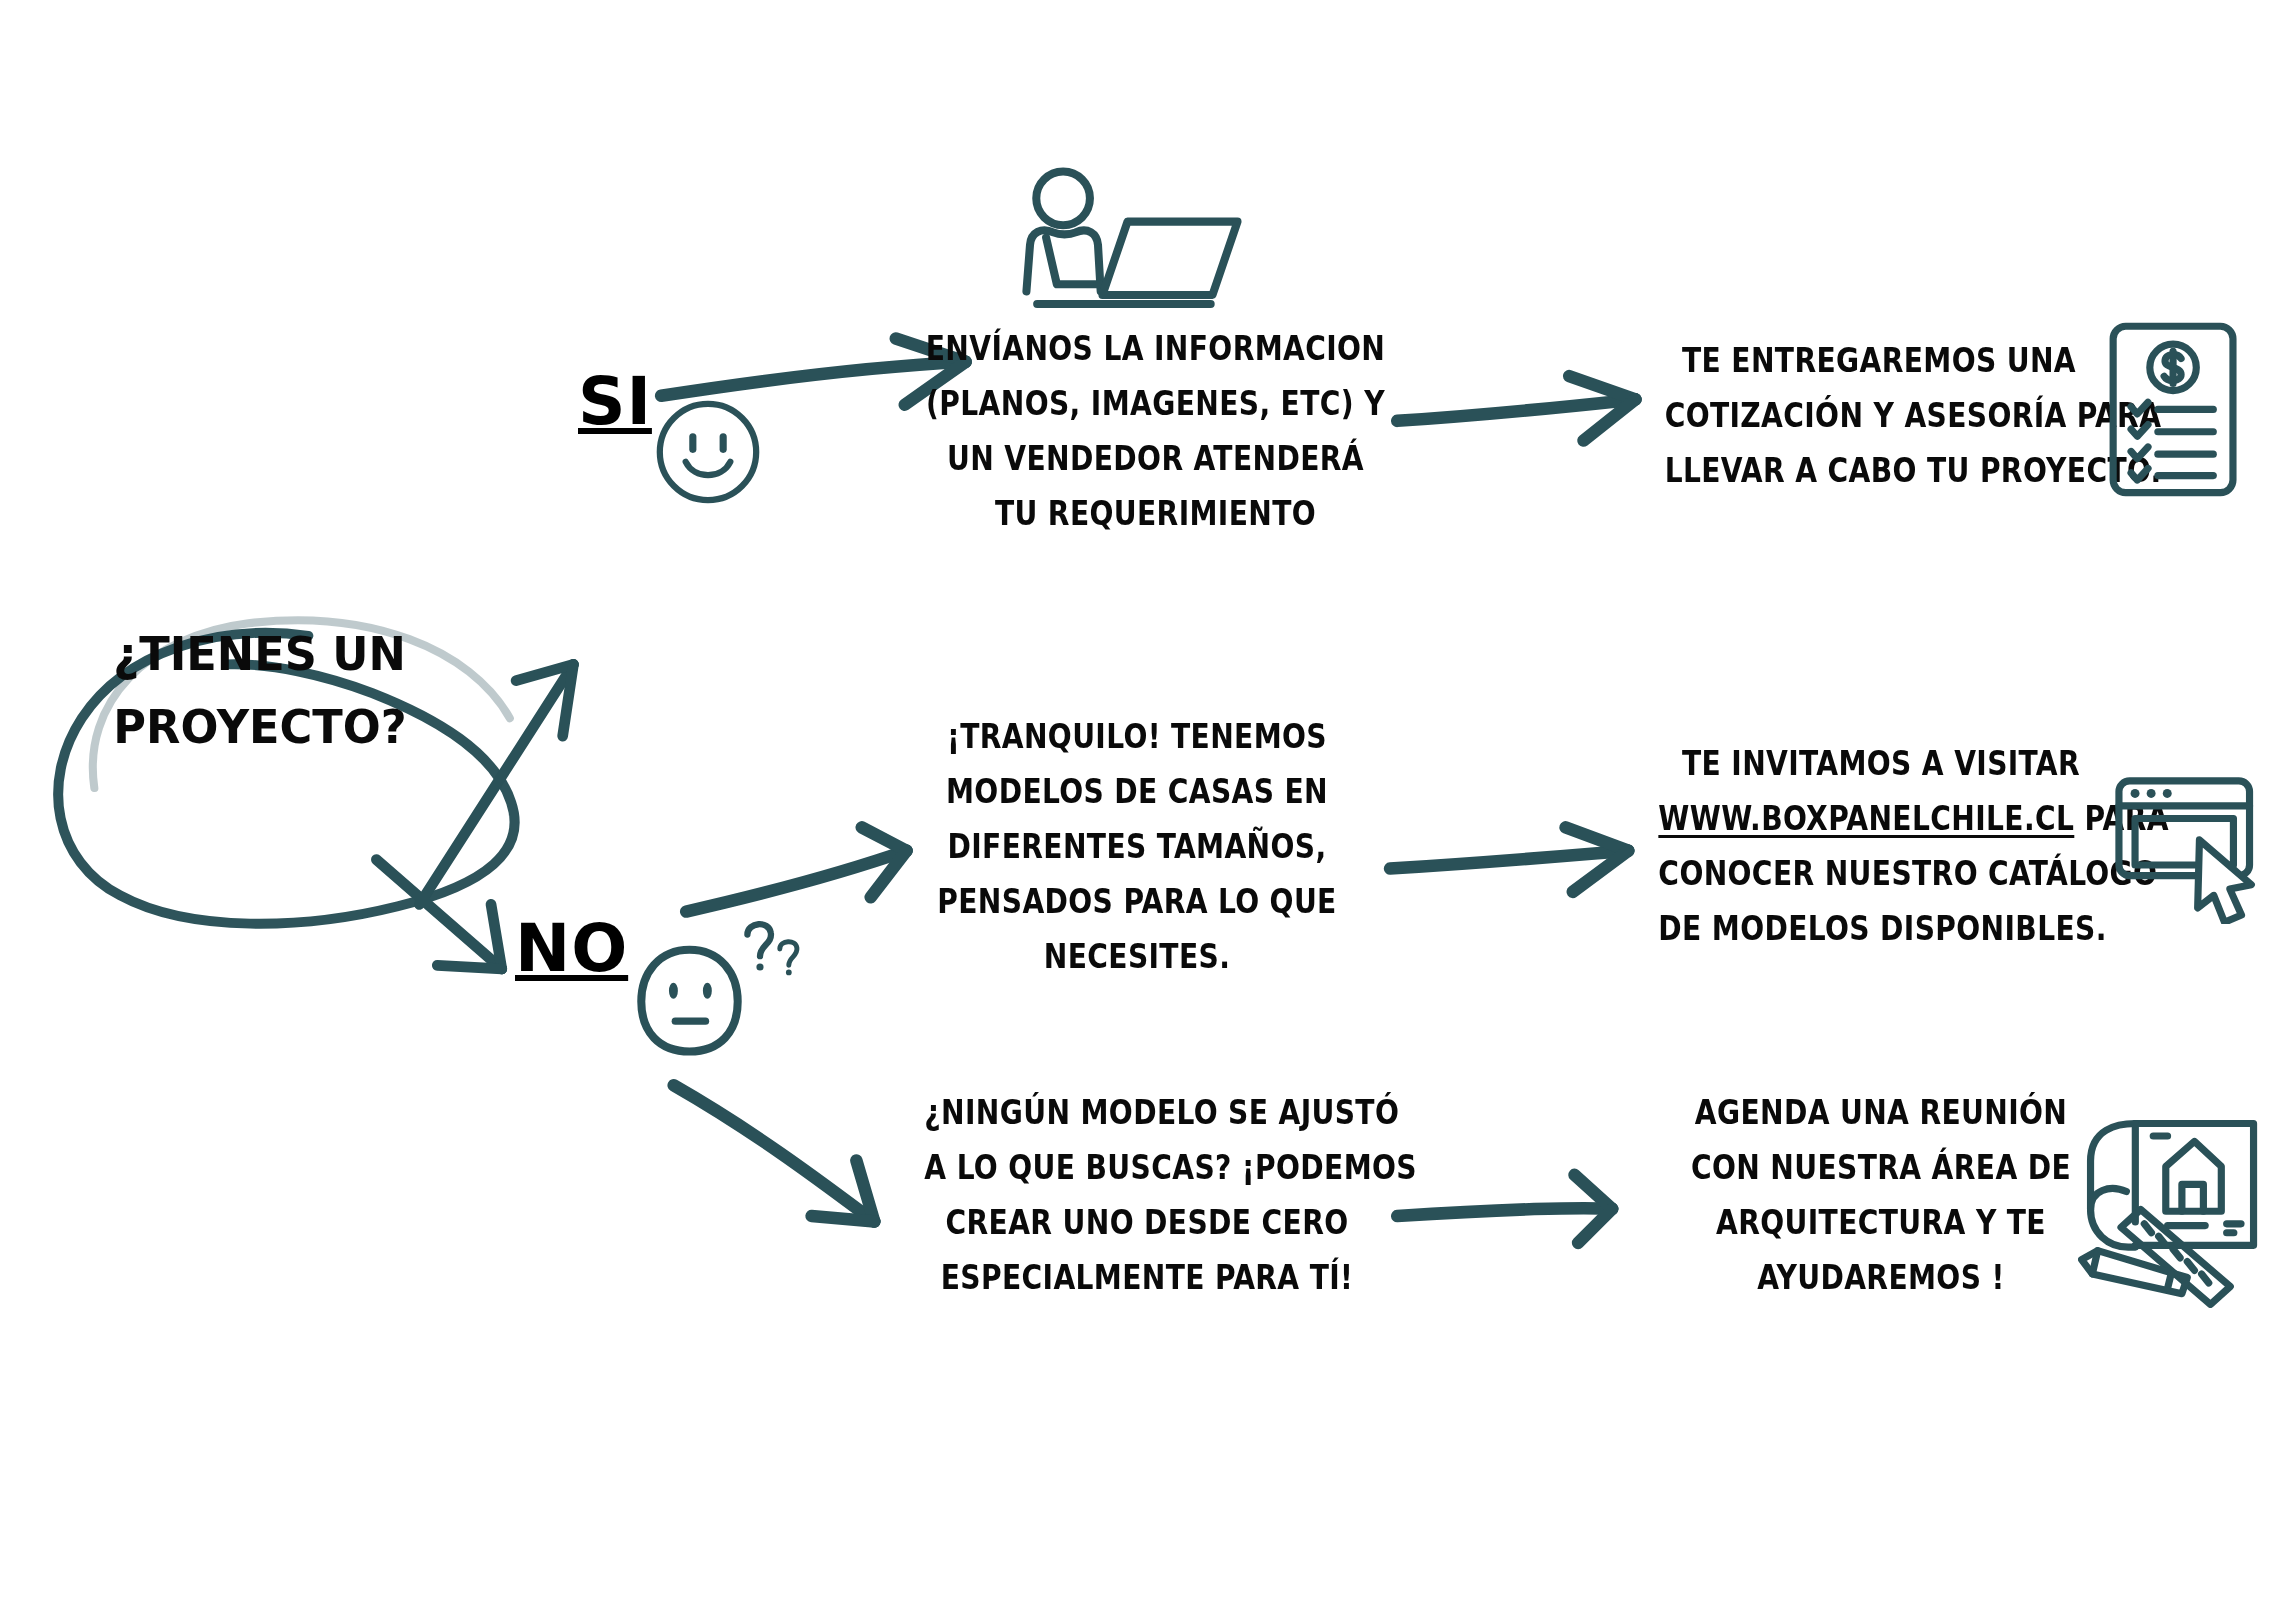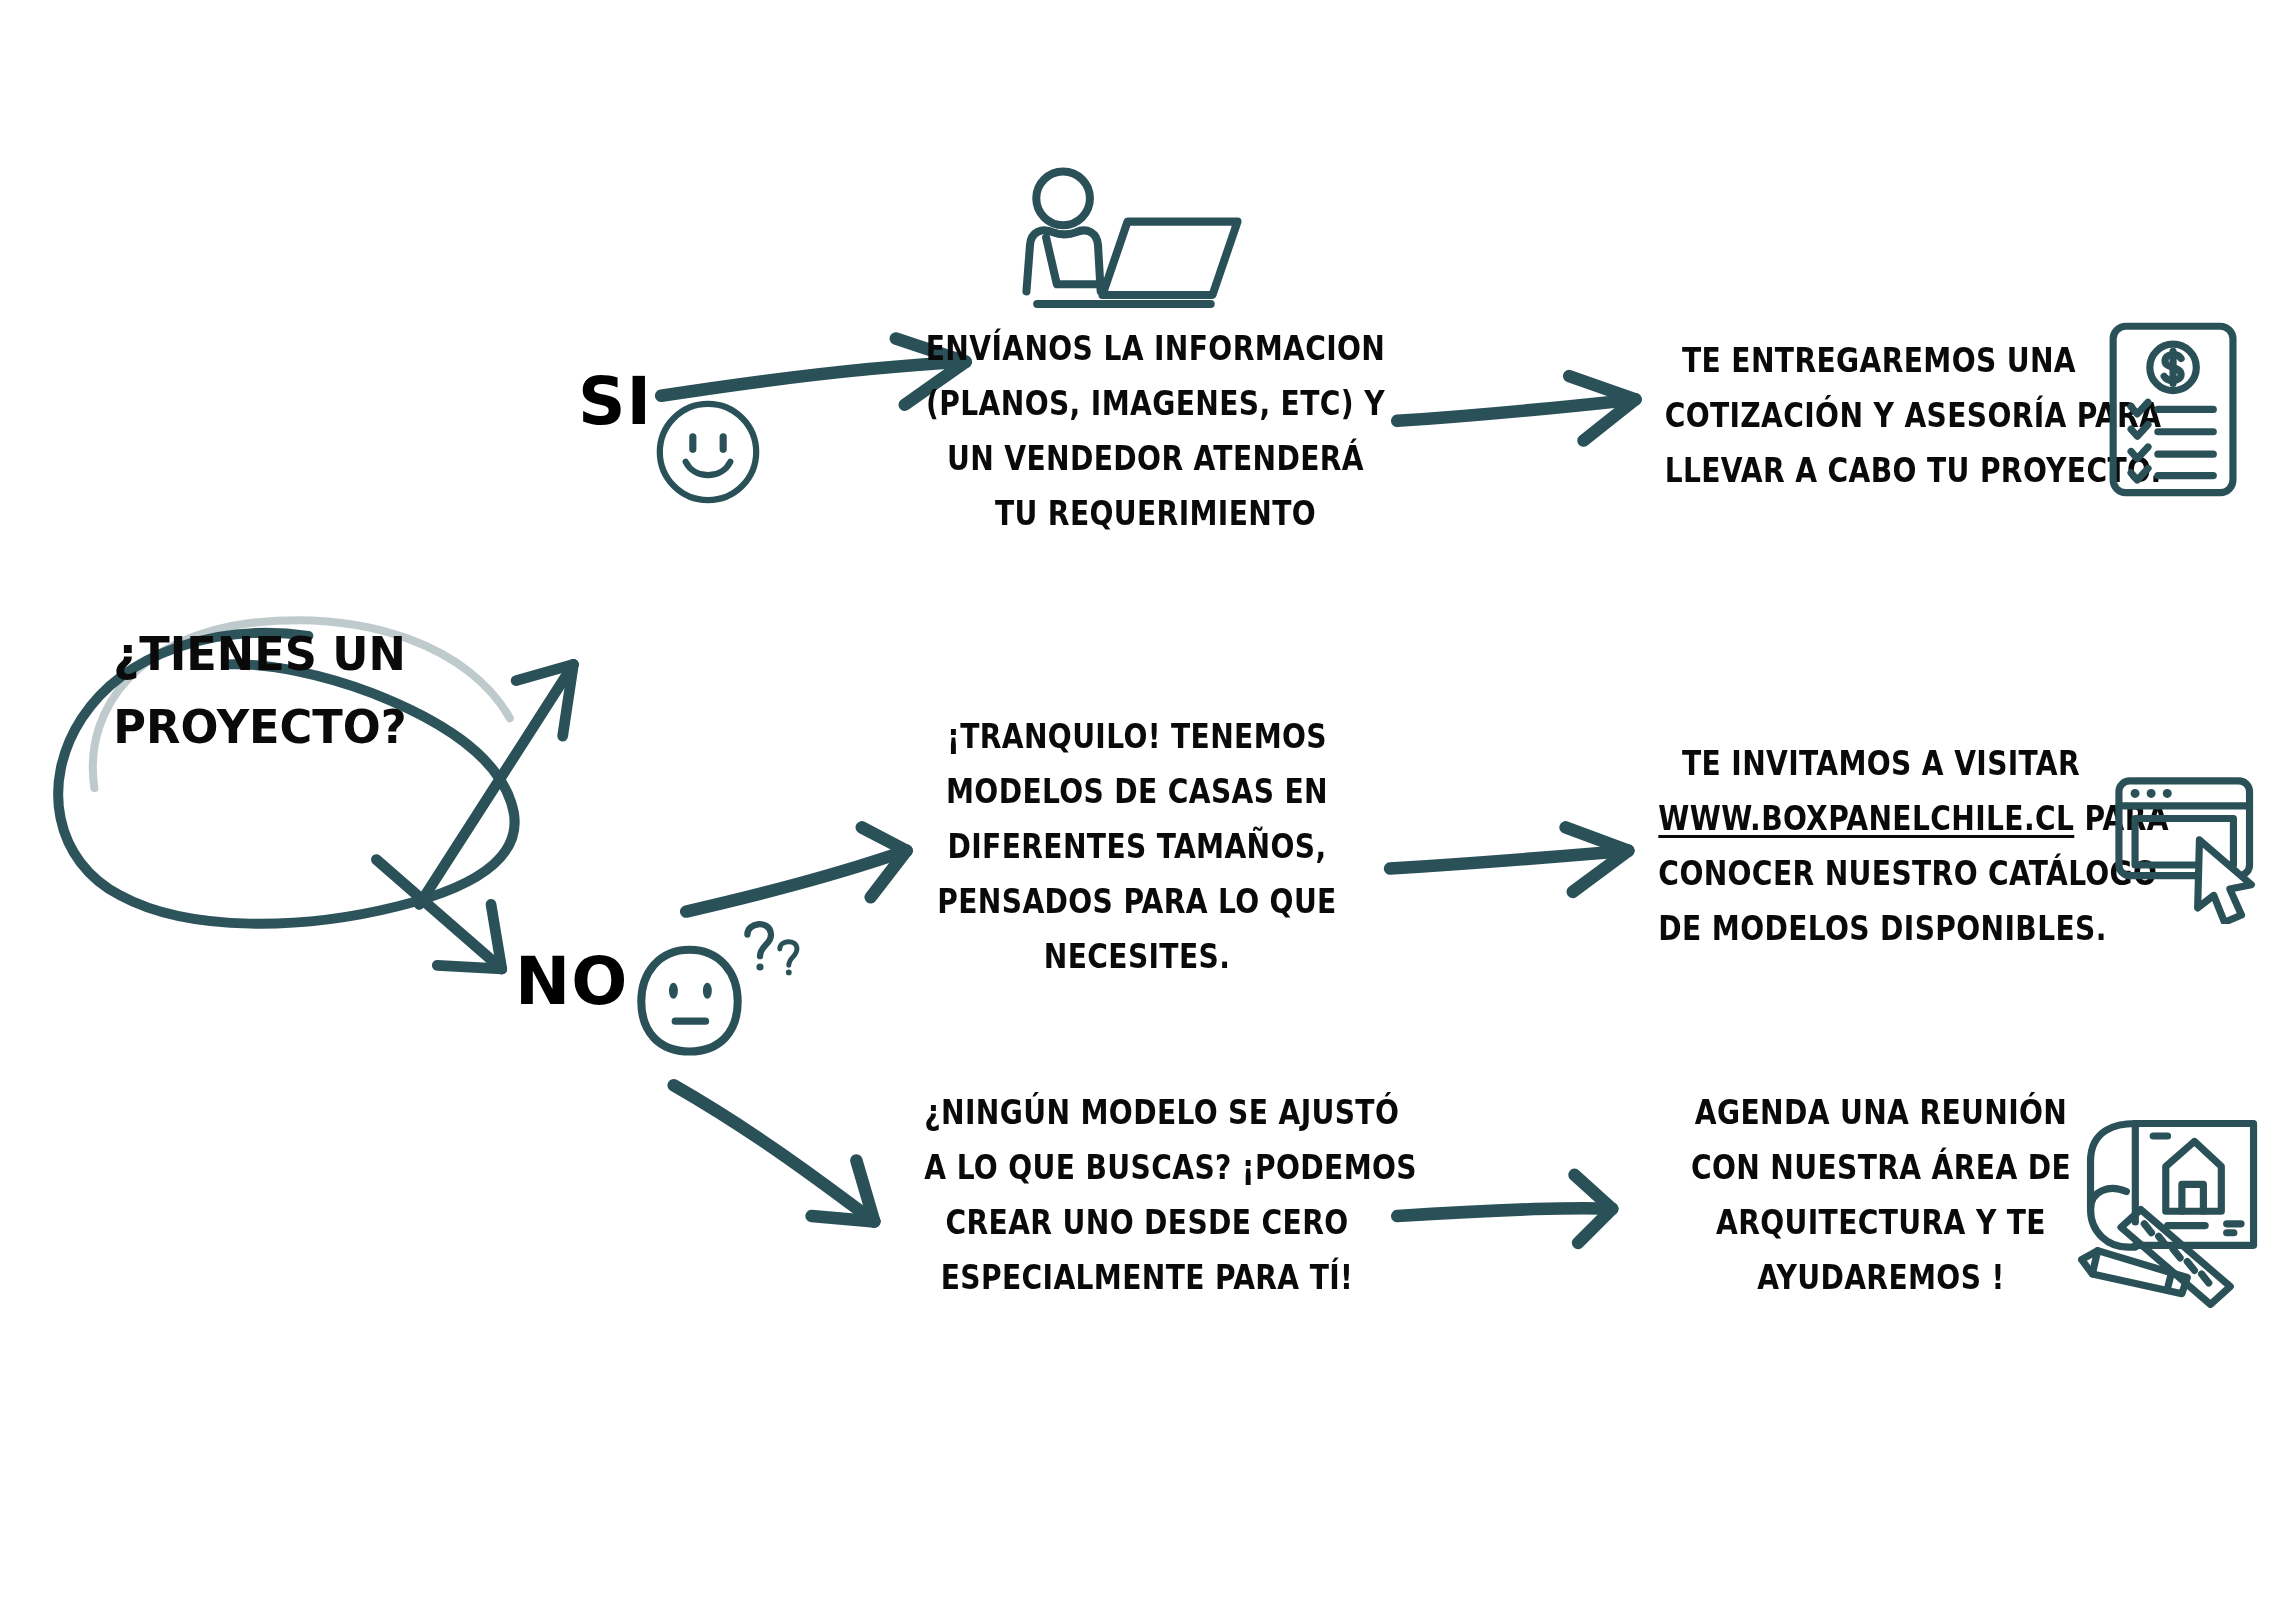--- a/index.html
+++ b/index.html
@@ -47,20 +47,21 @@
     text-decoration-thickness: 2.7px;
   }
   .branch-label {
     position: absolute;
     color: #000000;
     font-family: "DejaVu Sans", sans-serif;
     font-weight: 800;
     font-size: 66px;
     letter-spacing: 0.9px;
     line-height: 1;
+    text-decoration: underline;
   }
   .node-text {
     position: absolute;
     color: #0a0a0a;
     font-family: "DejaVu Sans", sans-serif;
     font-weight: 600;
     font-size: 47px;
     line-height: 1.55;
     text-align: left;
     text-transform: uppercase;
@@ -141,21 +142,21 @@
 
   <div class="branch-label" style="left:578px; top:369px;">SI</div>
 
   <svg class="iconbox" style="left:650px; top:394px;" width="116" height="116" viewBox="0 0 130 130">
     <circle cx="65" cy="65" r="54" fill="none" stroke="#2a5158" stroke-width="7"></circle>
     <rect x="44" y="44" width="8" height="22" rx="4" fill="#2a5158"></rect>
     <rect x="78" y="44" width="8" height="22" rx="4" fill="#2a5158"></rect>
     <path d="M40 76 C 50 96, 80 96, 90 76" fill="none" stroke="#2a5158" stroke-width="7" stroke-linecap="round"></path>
   </svg>
 
-  <div class="branch-label" style="left:515px; top:949px;">NO</div>
+  <div class="branch-label" style="left:515px; top:916px;">NO</div>
 
   <svg class="iconbox" style="left:627px; top:939px;" width="125" height="125" viewBox="0 0 140 140">
     <path d="M70 12 C 104 12, 124 38, 124 70 C 124 104, 104 126, 70 126
              C 36 126, 16 104, 16 70 C 16 38, 36 12, 70 12 Z" fill="none" stroke="#2a5158" stroke-width="9"></path>
     <ellipse cx="52" cy="58" rx="5" ry="9" fill="#2a5158"></ellipse>
     <ellipse cx="90" cy="58" rx="5" ry="9" fill="#2a5158"></ellipse>
     <path d="M54 92 L 88 92" stroke="#2a5158" stroke-width="8" stroke-linecap="round"></path>
   </svg>
 
   <svg class="iconbox" style="left:733px; top:913px;" width="81" height="81" viewBox="0 0 90 90">

